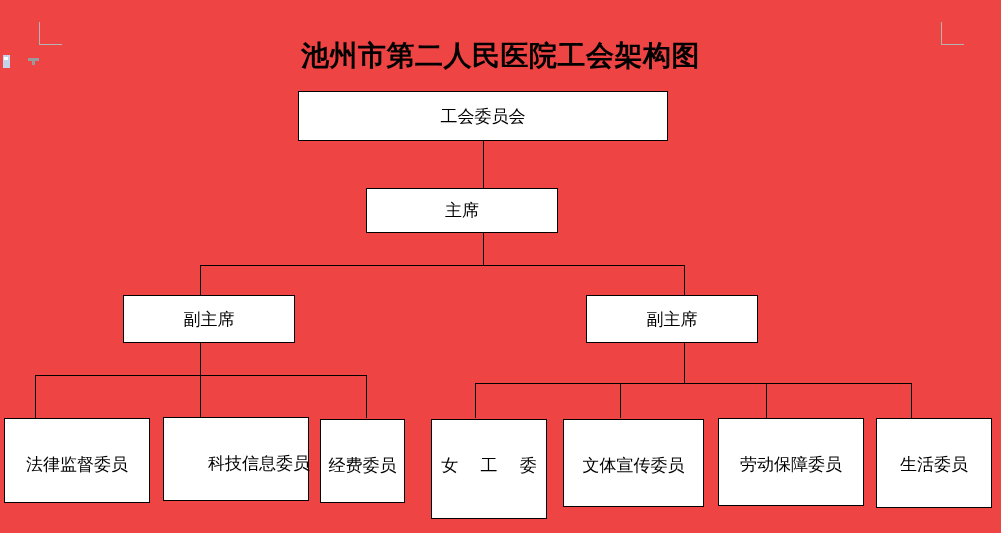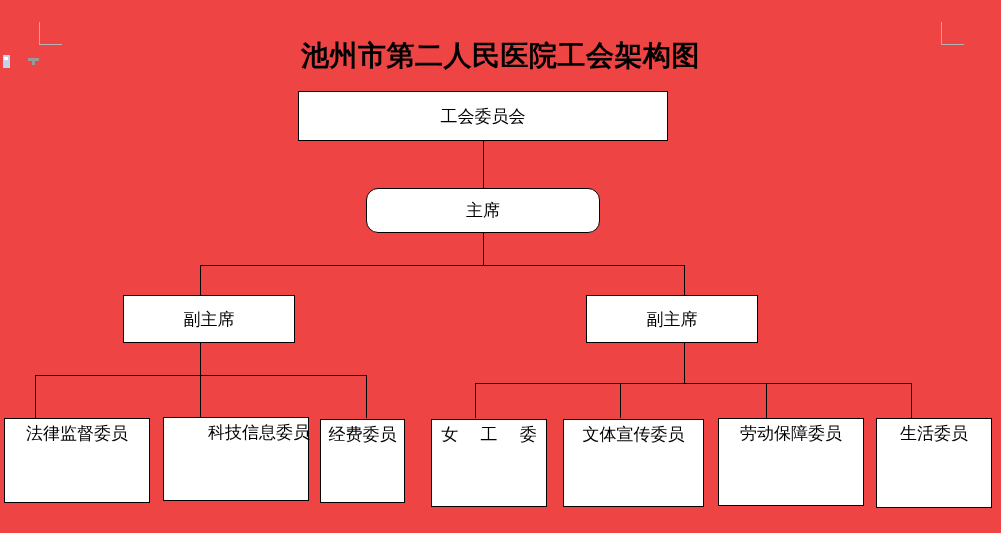--- a/index.html
+++ b/index.html
@@ -114,21 +114,21 @@
     display: flex;
     align-items: center;
     justify-content: center;
   }
   
   .node.leaf {
     display: block;
   }
   .node.leaf .label {
     display: block;
-    margin-top: 6px;
+    margin-top: 37px;
   }
   .node .label.spaced {
     letter-spacing: 9px;
     
     margin-left: 9px;
   }
 
   
   .conn {
     position: absolute;
@@ -168,21 +168,21 @@
   <div class="conn h" style="left:475px; top:383px; width:436px;"></div>
   <div class="conn v" style="left:475px; top:383px; height:35px;"></div>
   <div class="conn v" style="left:620px; top:383px; height:35px;"></div>
   <div class="conn v" style="left:766px; top:383px; height:35px;"></div>
   <div class="conn v" style="left:911px; top:383px; height:35px;"></div>
 
   <div class="node center" style="left:298px; top:91px; width:370px; height:50px;">
     <span class="label">工会委员会</span>
   </div>
 
-  <div class="node center" style="left:366px; top:188px; width:234px; height:45px;border-radius:12px;">
+  <div class="node center" style="left:366px; top:188px; width:192px; height:45px;">
     <span class="label">主席</span>
   </div>
 
   <div class="node center" style="left:123px; top:295px; width:172px; height:48px;">
     <span class="label">副主席</span>
   </div>
 
   <div class="node center" style="left:586px; top:295px; width:172px; height:48px;">
     <span class="label">副主席</span>
   </div>
@@ -192,21 +192,21 @@
   </div>
 
   <div class="node leaf" style="left:163px; top:417px; width:146px; height:84px;padding-left:44px;">
     <span class="label">科技信息委员</span>
   </div>
 
   <div class="node leaf" style="left:320px; top:419px; width:85px; height:84px;">
     <span class="label">经费委员</span>
   </div>
 
-  <div class="node leaf" style="left:431px; top:419px; width:116px; height:88px;">
+  <div class="node leaf" style="left:431px; top:419px; width:116px; height:100px;">
     <span class="label spaced">女 工 委</span>
   </div>
 
   <div class="node leaf" style="left:563px; top:419px; width:141px; height:88px;">
     <span class="label">文体宣传委员</span>
   </div>
 
   <div class="node leaf" style="left:718px; top:418px; width:146px; height:88px;">
     <span class="label">劳动保障委员</span>
   </div>

